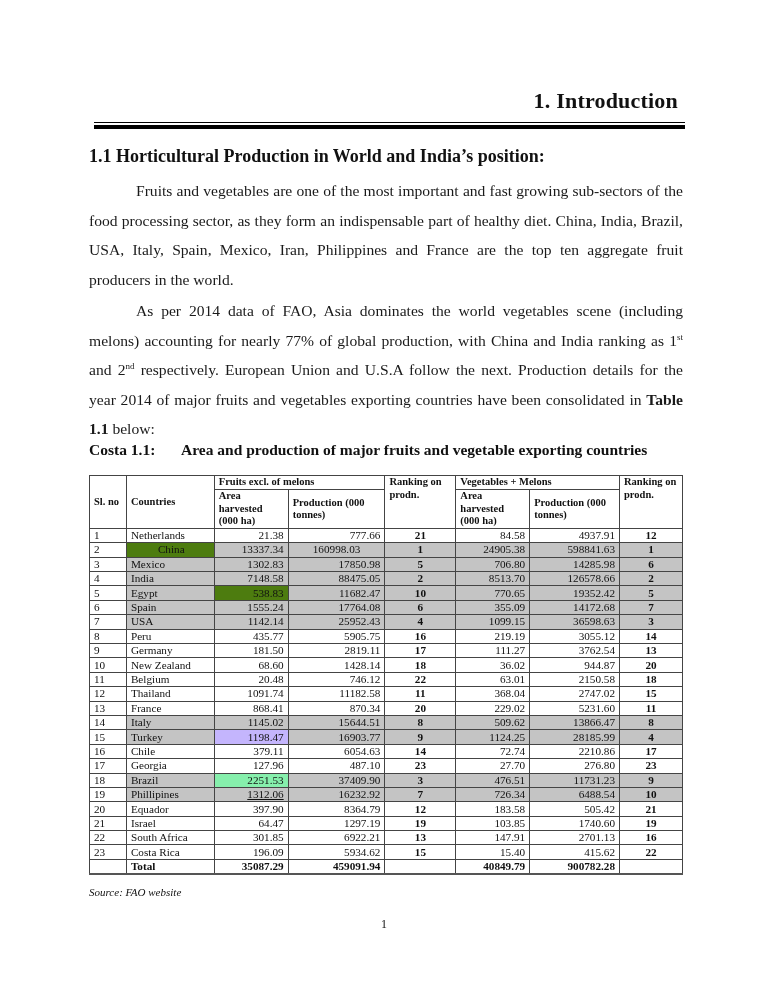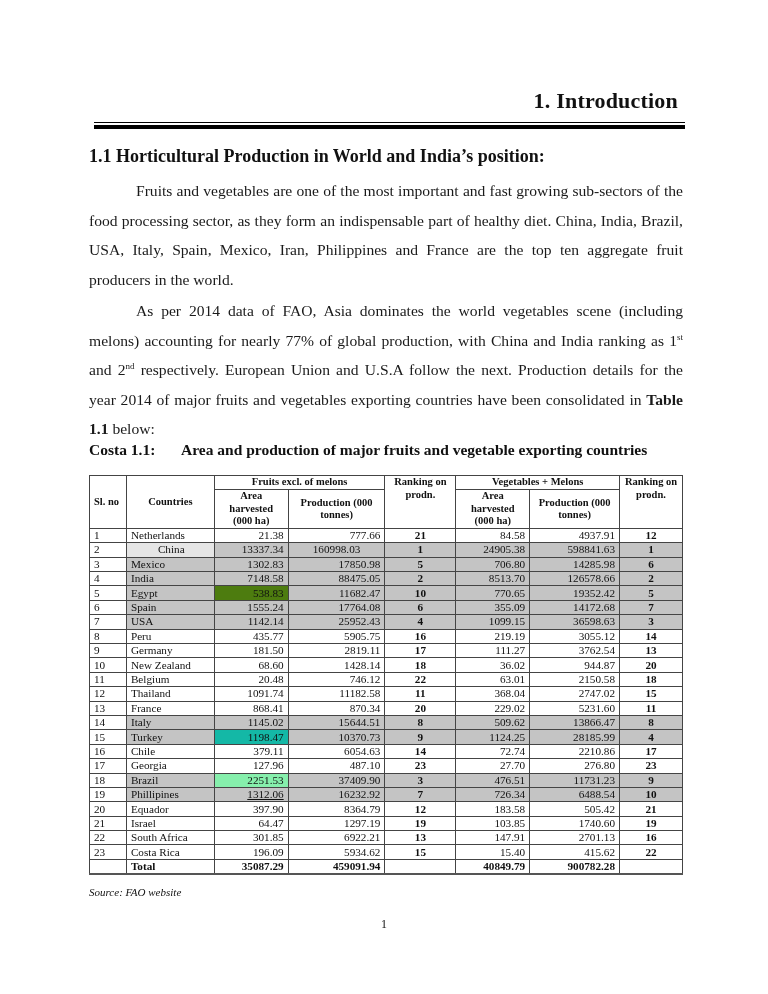--- a/index.html
+++ b/index.html
@@ -16,21 +16,21 @@
   .para .indent { display: inline-block; width: 47px; }
   .p1 { top: 176px; }
   .p2 { top: 296px; }
   .para sup { font-size: 9px; line-height: 0; vertical-align: super; }
   .table-caption { position: absolute; left: 89px; top: 441px; font-size: 15.5px; font-weight: bold;
                    font-family: "Liberation Serif", serif; }
   .table-caption .cap-title { position: absolute; left: 92px; white-space: nowrap; text-align: right; }
   table.data { position: absolute; left: 89px; top: 475px; width: 594px; border-collapse: collapse;
                font-family: "Liberation Serif", serif; font-size: 11.2px; }
   table.data th, table.data td { border: 1px solid #444; padding: 0 4px; height: 13.4px; line-height: 13px; }
-  table.data th { font-weight: bold; text-align: center; vertical-align: middle; font-size: 10.5px; line-height: 12.5px; }
+  table.data th { font-weight: bold; text-align: left; vertical-align: middle; font-size: 10.5px; line-height: 12.5px; }
   table.data th.top { vertical-align: top; }
   table.data td.num { text-align: right; }
   table.data td.rank { text-align: center; font-weight: bold; }
   table.data td.sl { text-align: left; }
   table.data tr.hl td.shade { background: #c4c4c4; }
   table.data tr.total td { font-weight: bold; }
   table.data tr.total td { border-bottom: 2px solid #555; }
   .source { position: absolute; left: 89px; top: 886px; font-size: 11px; font-style: italic;
             font-family: "Liberation Serif", serif; }
   .page-number { position: absolute; left: 381px; top: 917px; font-size: 12px; font-family: "Liberation Serif", serif; }
@@ -86,21 +86,21 @@
         <td class="shade">Netherlands</td>
         <td class="num shade">21.38</td>
         <td class="num shade">777.66</td>
         <td class="rank shade">21</td>
         <td class="num shade">84.58</td>
         <td class="num shade">4937.91</td>
         <td class="rank shade">12</td>
       </tr>
       <tr class="hl">
         <td class="sl">2</td>
-        <td class="shade" style="background: #e5e5e5; padding-left: 31px;">China</td>
+        <td class="shade" style="background: #4d7c0f; padding-left: 31px;">China</td>
         <td class="num shade" style="background: rgb(196, 196, 196);">13337.34</td>
         <td class="num shade" style="background: rgb(196, 196, 196); text-align: center;">160998.03</td>
         <td class="rank shade" style="background: rgb(196, 196, 196);">1</td>
         <td class="num shade" style="background: rgb(196, 196, 196);">24905.38</td>
         <td class="num shade" style="background: rgb(196, 196, 196);">598841.63</td>
         <td class="rank shade" style="background: rgb(196, 196, 196);">1</td>
       </tr>
       <tr class="hl">
         <td class="sl">3</td>
         <td class="shade" style="background: rgb(196, 196, 196);">Mexico</td>
@@ -217,22 +217,22 @@
         <td class="num shade" style="background: rgb(196, 196, 196);">1145.02</td>
         <td class="num shade" style="background: rgb(196, 196, 196);">15644.51</td>
         <td class="rank shade" style="background: rgb(196, 196, 196);">8</td>
         <td class="num shade" style="background: rgb(196, 196, 196);">509.62</td>
         <td class="num shade" style="background: rgb(196, 196, 196);">13866.47</td>
         <td class="rank shade" style="background: rgb(196, 196, 196);">8</td>
       </tr>
       <tr class="hl">
         <td class="sl">15</td>
         <td class="shade" style="background: rgb(196, 196, 196);">Turkey</td>
-        <td class="num shade" style="background: #14b8a6;">1198.47</td>
-        <td class="num shade" style="background: rgb(196, 196, 196);">10370.73</td>
+        <td class="num shade" style="background: #c4b5fd;">1198.47</td>
+        <td class="num shade" style="background: rgb(196, 196, 196);">16903.77</td>
         <td class="rank shade" style="background: rgb(196, 196, 196);">9</td>
         <td class="num shade" style="background: rgb(196, 196, 196);">1124.25</td>
         <td class="num shade" style="background: rgb(196, 196, 196);">28185.99</td>
         <td class="rank shade" style="background: rgb(196, 196, 196);">4</td>
       </tr>
       <tr>
         <td class="sl">16</td>
         <td class="shade">Chile</td>
         <td class="num shade">379.11</td>
         <td class="num shade">6054.63</td>

